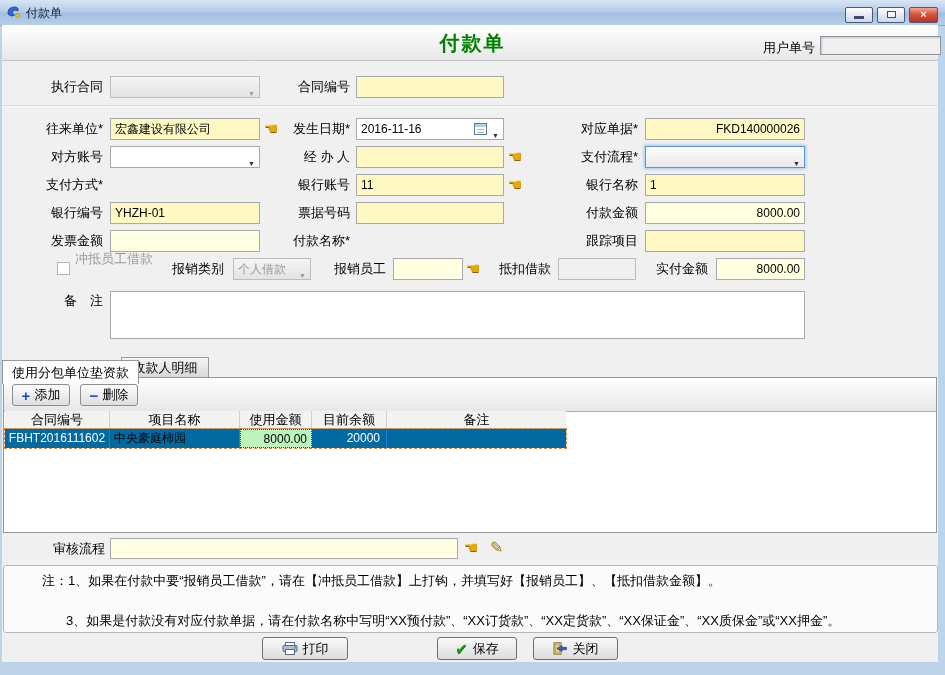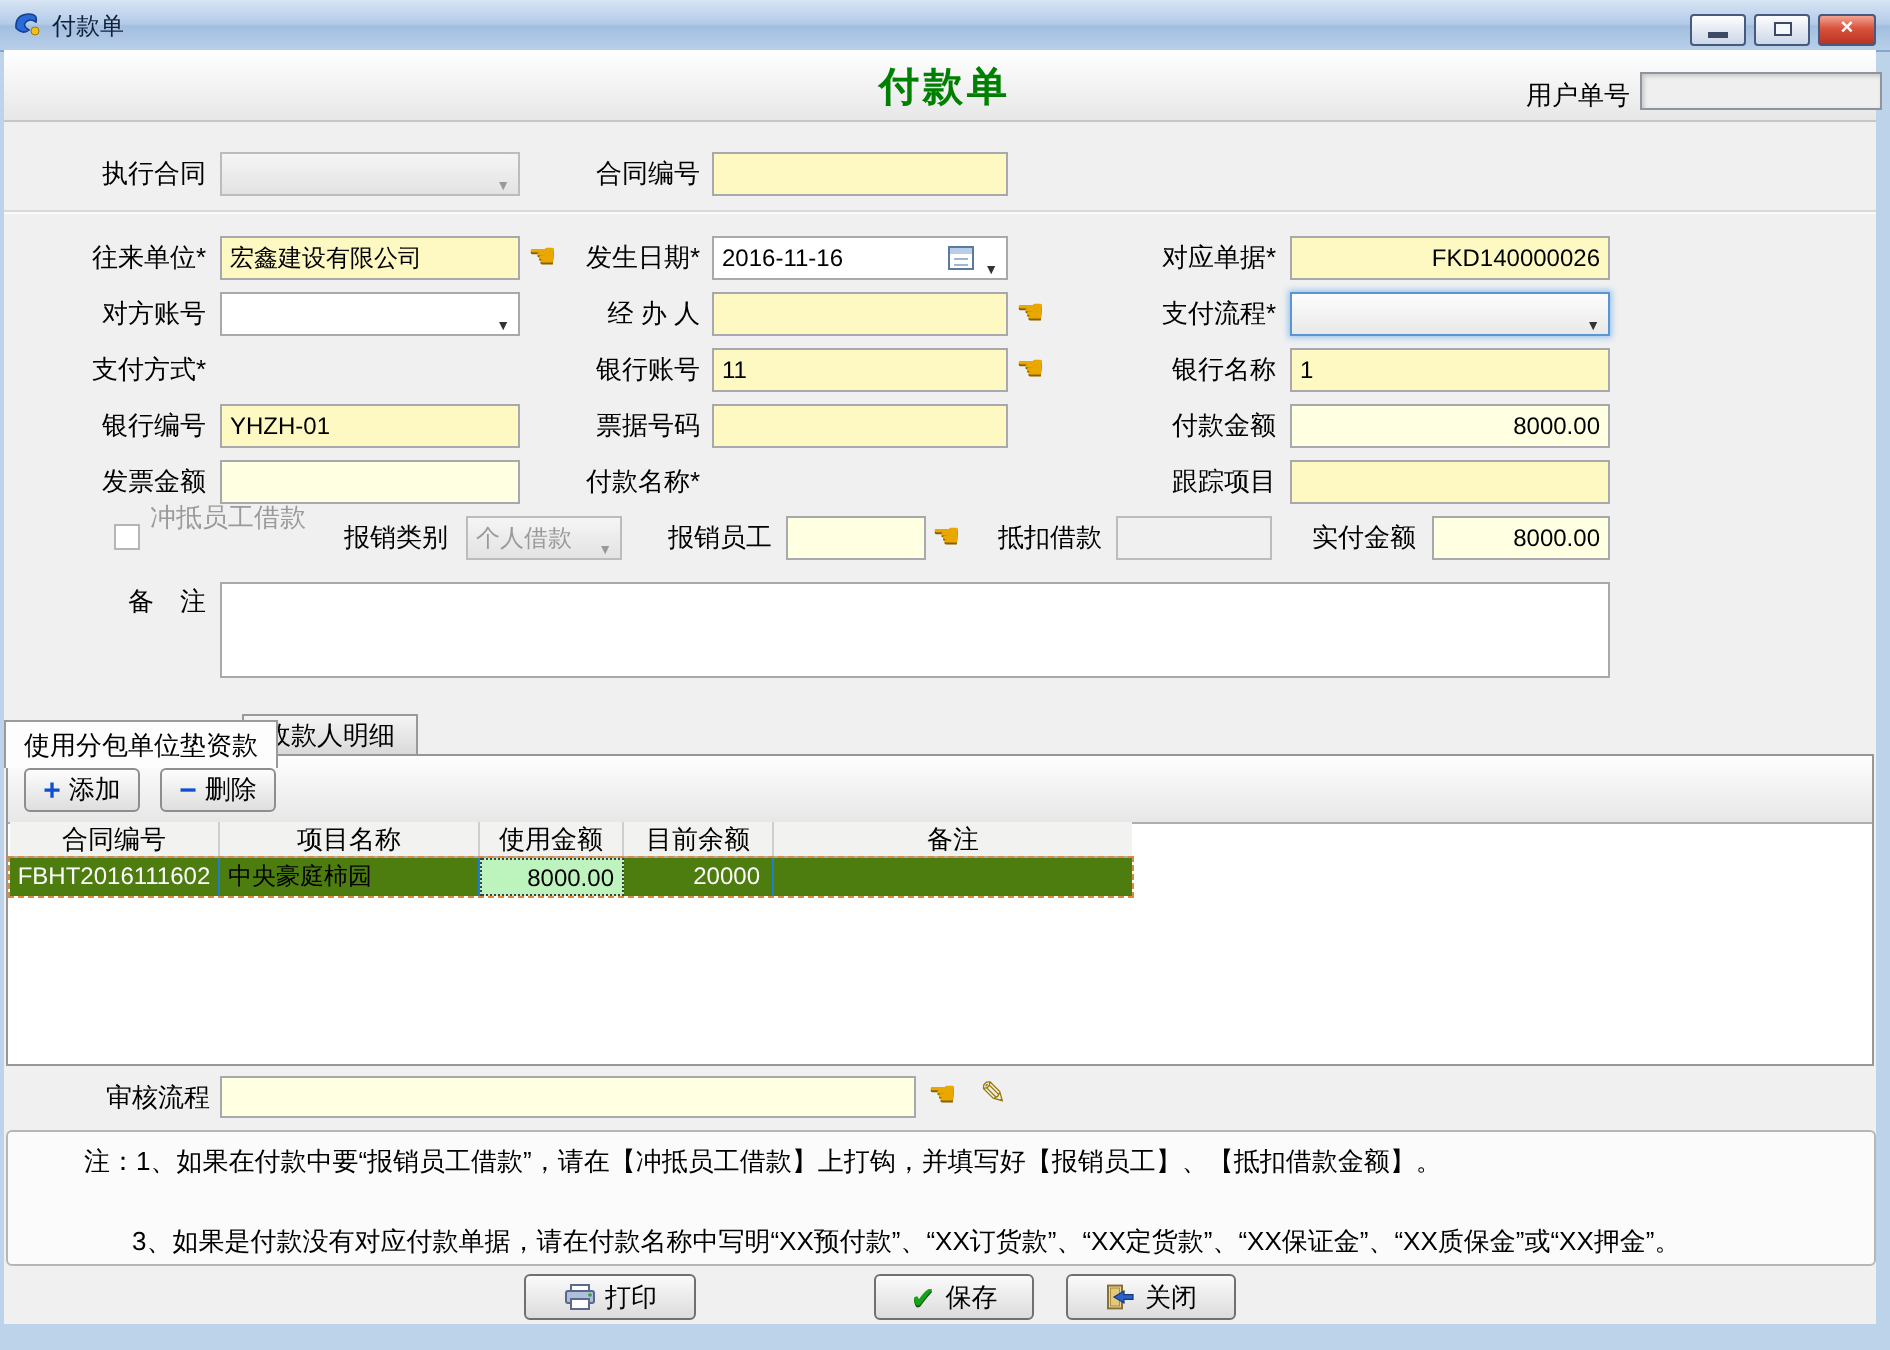--- a/index.html
+++ b/index.html
@@ -57,21 +57,21 @@
   .panel{position:absolute;left:3px;top:377px;width:934px;height:156px;box-sizing:border-box;
     border:1px solid #979797;background:#fff;}
   .gtoolbar{position:absolute;left:4px;top:378px;width:932px;height:33px;
     background:linear-gradient(#fefefe,#e7e7e7);border-bottom:1px solid #aeaeae;}
   .tbtn{position:absolute;top:384px;height:22px;box-sizing:border-box;border:1px solid #8e8e8e;border-radius:3px;
     background:linear-gradient(#fdfdfd,#dedede);font-size:13px;display:flex;align-items:center;justify-content:center;
     gap:4px;cursor:pointer;font-family:inherit;}
   .pm{color:#1050d0;font-weight:bold;font-size:15px;line-height:15px;}
   .gh{position:absolute;top:411px;height:18px;line-height:18px;box-sizing:border-box;background:#f2f2f1;
     border-right:1px solid #cfcfcf;border-bottom:1px solid #ababab;text-align:center;font-size:13px;}
-  .grow{position:absolute;left:5px;top:429px;width:561px;height:19px;background:#4d7c0f;
+  .grow{position:absolute;left:5px;top:429px;width:561px;height:19px;background:#0369a1;
     outline:1px dashed #e08840;cursor:pointer;}
   .gc{position:absolute;top:0;height:19px;line-height:19px;box-sizing:border-box;font-size:12px;
     border-right:1px solid #1d7fd0;overflow:hidden;}
   
   .auditbar{position:absolute;left:2px;top:533px;width:936px;height:32px;background:#f0f0f0;}
   .rednote{position:absolute;font-size:13px;font-weight:bold;color:#ff0000;height:22px;line-height:22px;}
   .notes{position:absolute;left:3px;top:565px;width:935px;height:68px;box-sizing:border-box;
     border:1px solid #b6b6b6;border-radius:3px;background:#fbfbfb;}
   .nline{position:absolute;font-size:13px;white-space:nowrap;}
   .fbtn{position:absolute;top:637px;height:23px;box-sizing:border-box;border:1px solid #707070;border-radius:3px;

